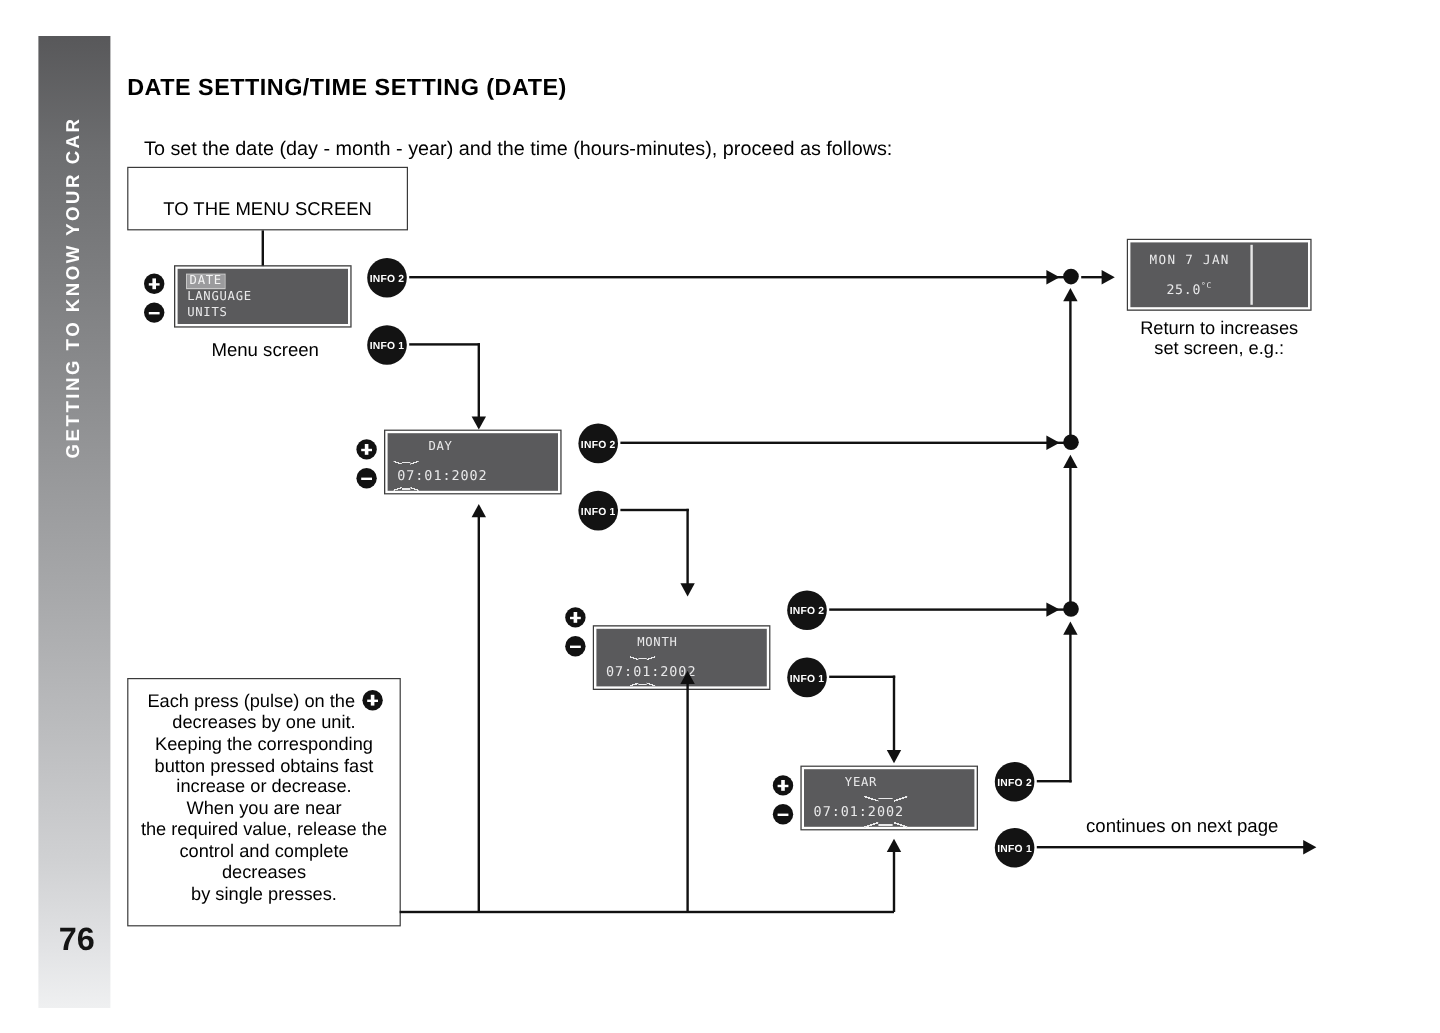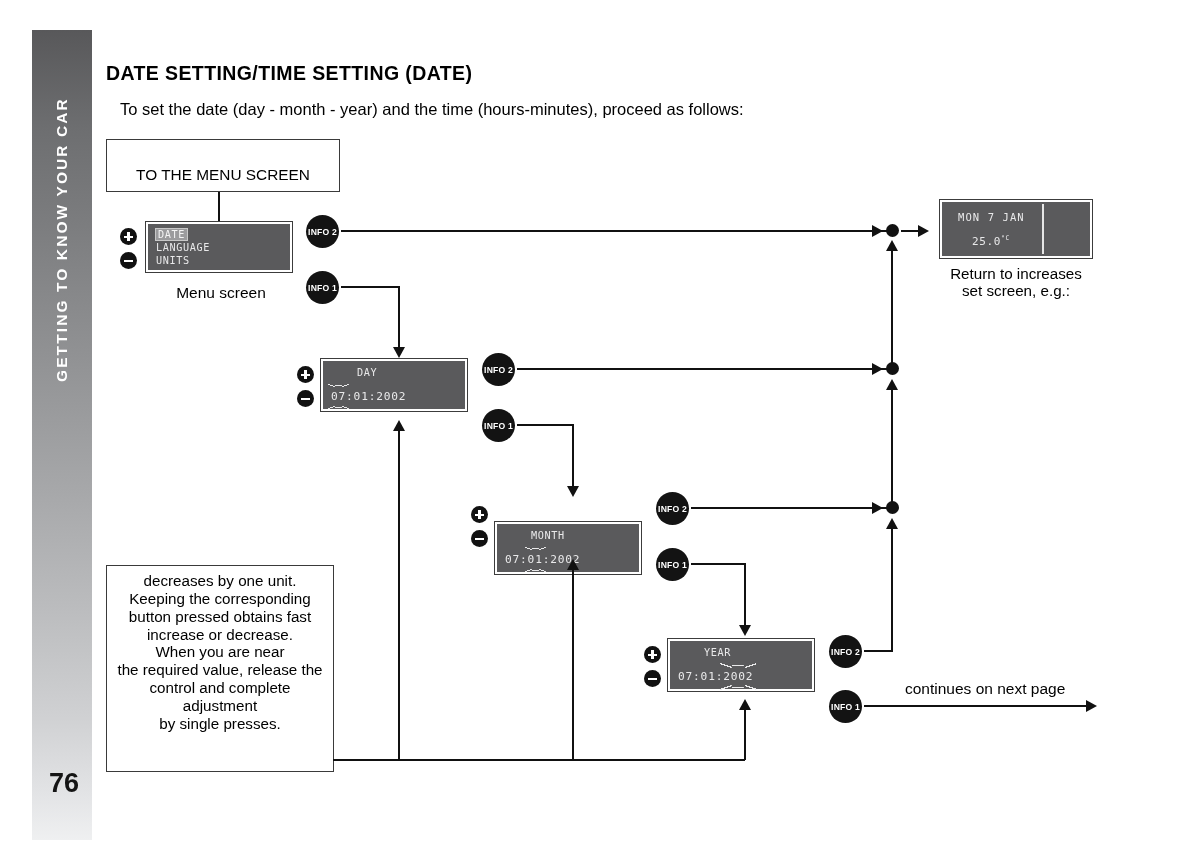--- a/index.html
+++ b/index.html
@@ -57,21 +57,21 @@
   .doc-title {
     position: absolute;
     left: 106px; top: 62px;
     font-size: 19.5px;
     font-weight: bold;
     letter-spacing: 0.4px;
     color: #000;
   }
   .doc-sub {
     position: absolute;
-    left: 120px; top: 100px;
+    left: 120px; top: 115px;
     font-size: 16.5px;
     color: #000;
   }
 
   
   .box {
     position: absolute;
     border: 1.6px solid #3a3a3a;
     background: #fff;
     display: flex;
@@ -374,27 +374,28 @@
   <div class="ln h" style="left:864px; top:650px; width:29px;"></div>
   <div class="ln v" style="left:891px; top:525px; height:127px;"></div>
   <div class="arrow up" style="left:886px; top:518px;"></div>
 
   <div class="ln h" style="left:864px; top:705px; width:224px;"></div>
   <div class="arrow right" style="left:1086px; top:700px;"></div>
   <div class="next-page-label">continues on next page</div>
 
   <div class="box" id="note-box">
     <div class="note-text">
+      <div>Each press (pulse) on the <span class="pm plus" style="position:relative; display:inline-block; top:3px; left:2px;"></span></div>
       <div>decreases by one unit.</div>
       <div>Keeping the corresponding</div>
       <div>button pressed obtains fast</div>
       <div>increase or decrease.</div>
       <div>When you are near</div>
       <div>the required value, release the</div>
-      <div>control and complete adjustment</div>
+      <div>control and complete decreases</div>
       <div>by single presses.</div>
     </div>
   </div>
 
   <div class="ln h" style="left:333px; top:759px; width:412px;"></div>
 
   <div class="ln v" style="left:398px; top:430px; height:330px;"></div>
   <div class="arrow up" style="left:393px; top:420px;"></div>
 
   <div class="ln v" style="left:572px; top:569px; height:191px;"></div>

